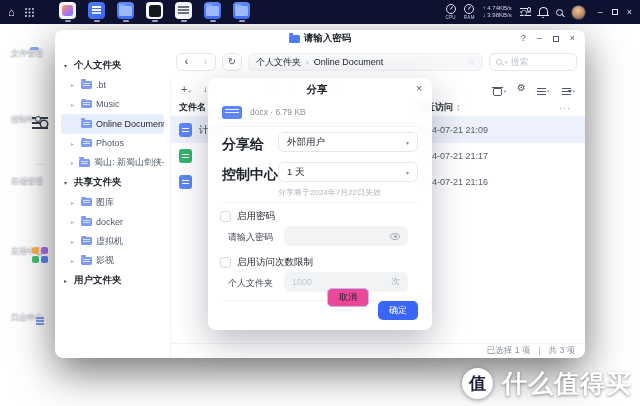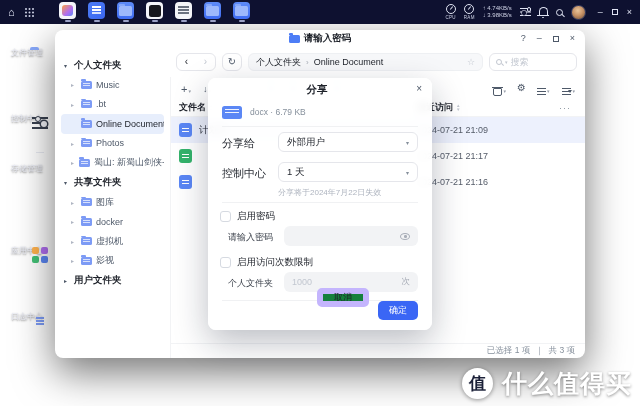--- a/index.html
+++ b/index.html
@@ -153,37 +153,37 @@
     backdrop-filter:blur(5px); -webkit-backdrop-filter:blur(5px);
     border-radius:8px; box-shadow:0 12px 34px rgba(15,23,42,.28); z-index:20; }
   .dlg-title { position:absolute; top:0; left:0; right:6px; height:24px; display:flex; align-items:center; justify-content:center; font-size:10.5px; color:#1d2129; font-weight:bold; }
   .dlg-x { position:absolute; right:10px; top:6px; font-size:10px; color:#4e5969; line-height:1; }
   .dfile { position:absolute; top:26px; left:14px; right:14px; height:16px; display:flex; align-items:center; gap:8px; }
   .dcard { width:20px; height:13px; background:#5b87f5; border-radius:2.5px; position:relative; }
   .dcard::before { content:""; position:absolute; left:3px; top:3.5px; width:14px; height:1.3px; background:rgba(255,255,255,.9); box-shadow:0 3px 0 rgba(255,255,255,.9); }
   .dmeta { font-size:8.5px; color:#86909c; }
   .hr { position:absolute; left:14px; right:14px; height:1px; background:#f0f1f3; }
   .frm-row { position:absolute; left:14px; right:14px; display:flex; align-items:center; }
-  .flabel { font-size:11px; color:#1d2129; width:56px; flex:none; }
+  .flabel { font-size:14px; color:#1d2129; width:56px; flex:none;font-weight:bold; }
   .sel-box { position:absolute; left:70px; right:14px; height:20px; border:1px solid #e5e6eb; border-radius:6px; background:#fff;
     display:flex; align-items:center; padding:0 8px; font-size:9.5px; color:#1d2129; }
   .sel-box .car { margin-left:auto; font-size:6px; color:#86909c; }
   .hint { position:absolute; left:70px; font-size:8px; color:#aeb4bf; }
   .cbrow { position:absolute; left:12px; display:flex; align-items:center; gap:6px; font-size:9.5px; color:#1d2129; }
   .cb { width:11px; height:11px; border:1px solid #d6dae1; border-radius:3px; background:#fff; }
   .sublabel { position:absolute; left:20px; font-size:9px; color:#3d434d; }
-  .gfield { position:absolute; left:76px; right:14px; height:20px; background:#f2f3f5; border-radius:6px; display:flex; align-items:center; padding:0 8px; }
+  .gfield { position:absolute; left:76px; right:24px; height:20px; background:#f2f3f5; border-radius:6px; display:flex; align-items:center; padding:0 8px; }
   .gfield input { border:none; outline:none; background:transparent; width:100%; font-size:9px; color:#1d2129; font-family:inherit; }
   .gfield input::placeholder { color:#c2c7d0; }
   .gfield .suffix { font-size:8.5px; color:#a9aeb8; margin-left:4px; }
   .eye { width:10px; height:7px; border:1px solid #a9aeb8; border-radius:50%; position:relative; flex:none; }
   .eye::after { content:""; position:absolute; left:3px; top:1.8px; width:2.5px; height:2.5px; border-radius:50%; background:#a9aeb8; }
   .dfoot { position:absolute; left:14px; right:14px; bottom:10px; display:flex; justify-content:flex-end; gap:9px; }
   .btn { height:19px; padding:0 11px; border-radius:5px; font-size:9px; display:flex; align-items:center; }
-  .btn.ghostb { border:6px solid #c4b5fd; background:#15803d; color:#1d2129; }
+  .btn.ghostb { border:1px solid #c4b5fd; background:#ec4899; color:#1d2129; }
   .btn.primary { background:#3a66f5; color:#fff;margin-top:13px; }
 
   
   .wm { position:absolute; right:8px; bottom:6px; display:flex; align-items:center; gap:9px; z-index:30; }
   .wm-badge { width:31px; height:31px; border-radius:50%; background:#fff; color:#1b2038; font-size:17px; font-weight:bold;
     display:flex; align-items:center; justify-content:center; box-shadow:0 1px 4px rgba(0,0,0,.4); }
   .wm-text { font-size:25px; font-weight:bold; color:#fff; letter-spacing:1px; text-shadow:0 1px 3px rgba(0,0,0,.45); }
 </style>
 </head>
 <body>
@@ -251,21 +251,21 @@
   </div>
 
   <div class="dicon" style="top:44px">
     <span class="dsq d-folder"></span>
     <span class="lbl">文件管理</span>
   </div>
   <div class="dicon" style="top:110px">
     <span class="dsq d-sliders"></span>
     <span class="lbl">控制中心</span>
   </div>
-  <div class="dicon" style="top:160px">
+  <div class="dicon" style="top:172px">
     <span class="dsq d-storage"></span>
     <span class="lbl">存储管理</span>
   </div>
   <div class="dicon" style="top:242px">
     <span class="dsq d-apps"></span>
     <span class="lbl">应用中心</span>
   </div>
   <div class="dicon" style="top:308px">
     <span class="dsq d-log"></span>
     <span class="lbl">日志中心</span>
@@ -284,26 +284,26 @@
     </div>
 
     <div class="side">
       <div class="sec">
         <span class="ar">▾</span>
         <span>个人文件夹</span>
       </div>
       <div class="sit">
         <span class="ar">▸</span>
         <span class="fold"></span>
+        <span class="name">.bt</span>
+      </div>
+      <div class="sit">
+        <span class="ar">▸</span>
+        <span class="fold"></span>
         <span class="name">Music</span>
-      </div>
-      <div class="sit">
-        <span class="ar">▸</span>
-        <span class="fold"></span>
-        <span class="name">.bt</span>
       </div>
       <div class="sit sel">
         <span class="ar"></span>
         <span class="fold"></span>
         <span class="name">Online Document</span>
       </div>
       <div class="sit">
         <span class="ar">▸</span>
         <span class="fold"></span>
         <span class="name">Photos</span>

